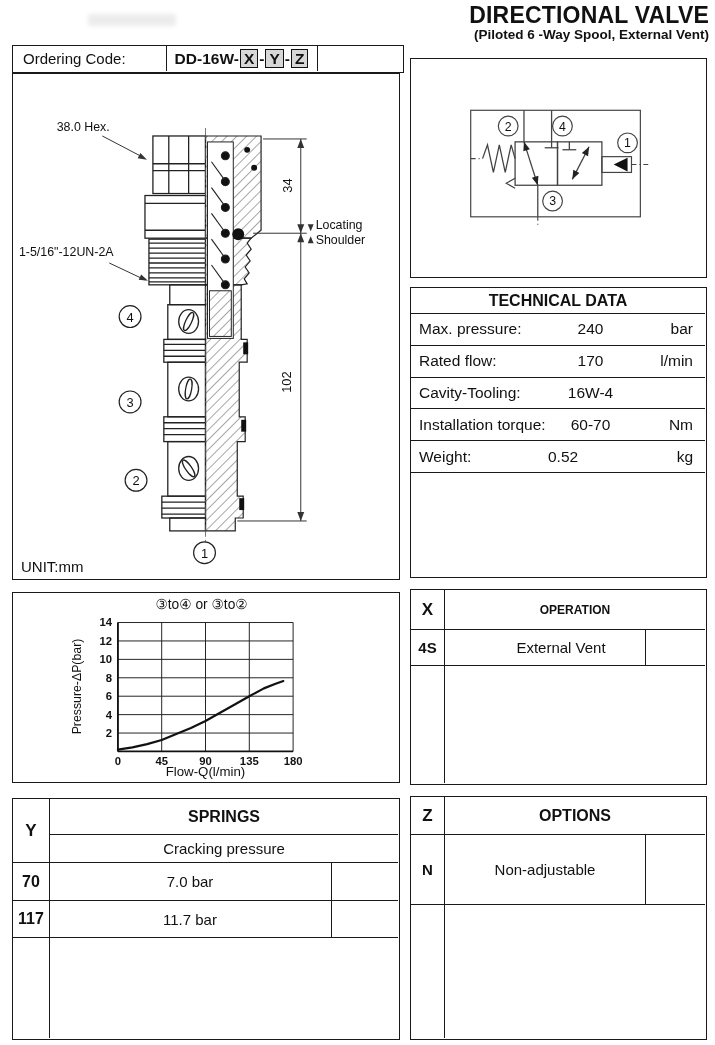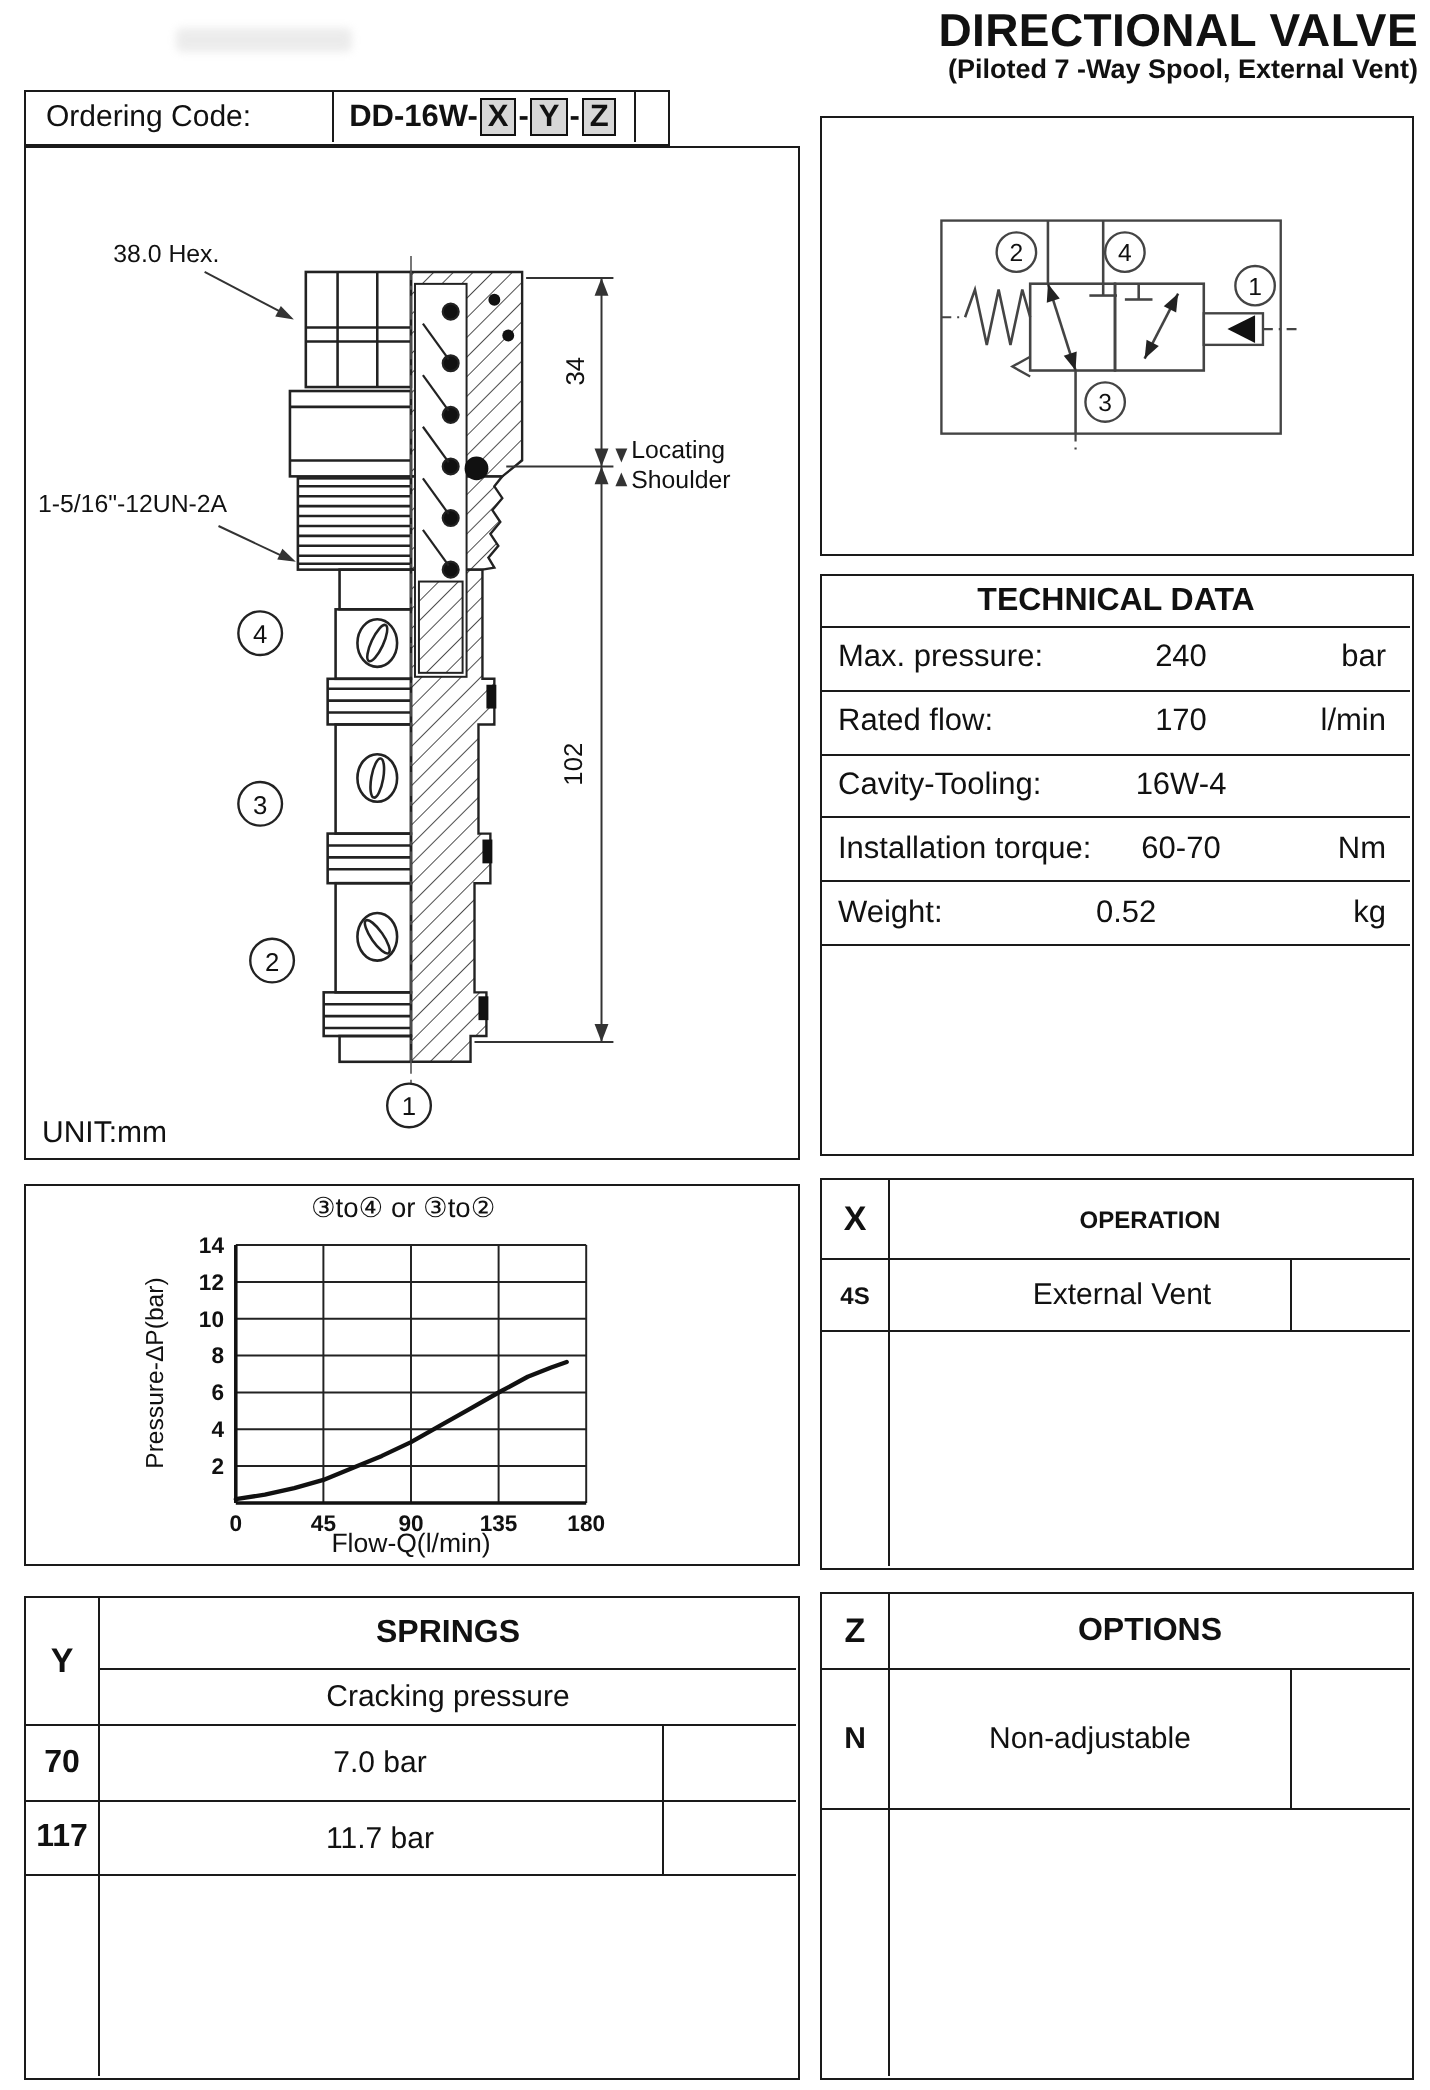--- a/index.html
+++ b/index.html
@@ -19,23 +19,23 @@
   #sub-title{position:absolute;right:6px;top:27px;font-size:13.5px;font-weight:bold;}
   #unit-label{position:absolute;left:8px;top:484px;font-size:15px;}
   svg text{font-family:"Liberation Sans",sans-serif;}
 </style>
 </head>
 <body>
 
 <div class="smudge"></div>
 
 <div id="main-title">DIRECTIONAL VALVE</div>
-<div id="sub-title">(Piloted 7 -Way Spool, External Vent)</div>
-
-<div class="box" style="left:12px;top:45px;width:323px;height:28px;">
+<div id="sub-title">(Piloted 6 -Way Spool, External Vent)</div>
+
+<div class="box" style="left:12px;top:45px;width:392px;height:28px;">
   <div class="cell" style="left:0;top:0;width:153px;height:25px;justify-content:flex-start;padding-left:10px;">Ordering Code:</div>
   <div class="vline" style="left:153px;top:0;height:25px;"></div>
   <div class="cell b" style="left:154px;top:0;width:150px;height:25px;font-size:15.5px;">
     <span>DD-16W-</span>
       <span class="codebox">X</span>
       <span>-</span>
       <span class="codebox">Y</span>
       <span>-</span>
       <span class="codebox">Z</span>
   </div>
@@ -256,21 +256,21 @@
       <line x1="105" y1="161" x2="105" y2="30" stroke="#111" stroke-width="1.8"></line>
       <path d="M105.0,159.1 L119.8,156.8 L134.7,153.5 L149.5,149.3 L164.3,143.2 L179.2,137.1 L194.0,130.1 L208.8,121.7 L223.7,113.3 L238.5,104.9 L253.3,96.9 L265.2,92.2 L273.1,89.4" fill="none" stroke="#111" stroke-width="2.2" stroke-linecap="round" stroke-linejoin="round"></path>
     </svg>
 </div>
 
 <div class="box" style="left:410px;top:589px;width:297px;height:196px;">
   <div class="vline" style="left:33px;top:0;height:193px;"></div>
   <div class="cell b" style="left:0;top:0;width:33px;height:39px;font-size:17px;">X</div>
   <div class="cell b" style="left:34px;top:0;width:260px;height:39px;font-size:12px;">OPERATION</div>
   <div class="hline" style="left:0;top:39px;width:294px;"></div>
-  <div class="cell b" style="left:0;top:40px;width:33px;height:35px;font-size:12px;">4S</div>
+  <div class="cell b" style="left:0;top:40px;width:33px;height:35px;font-size:15px;">4S</div>
   <div class="cell" style="left:50px;top:40px;width:200px;height:35px;">External Vent</div>
   <div class="vline" style="left:234px;top:40px;height:35px;"></div>
   <div class="hline" style="left:0;top:75px;width:294px;"></div>
 </div>
 
 <div class="box" style="left:12px;top:798px;width:388px;height:242px;">
   <div class="vline" style="left:36px;top:0;height:239px;"></div>
   <div class="cell b" style="left:0;top:0;width:36px;height:63px;font-size:17px;">Y</div>
   <div class="cell b" style="left:37px;top:0;width:348px;height:35px;font-size:16px;">SPRINGS</div>
   <div class="hline" style="left:37px;top:35px;width:348px;"></div>

